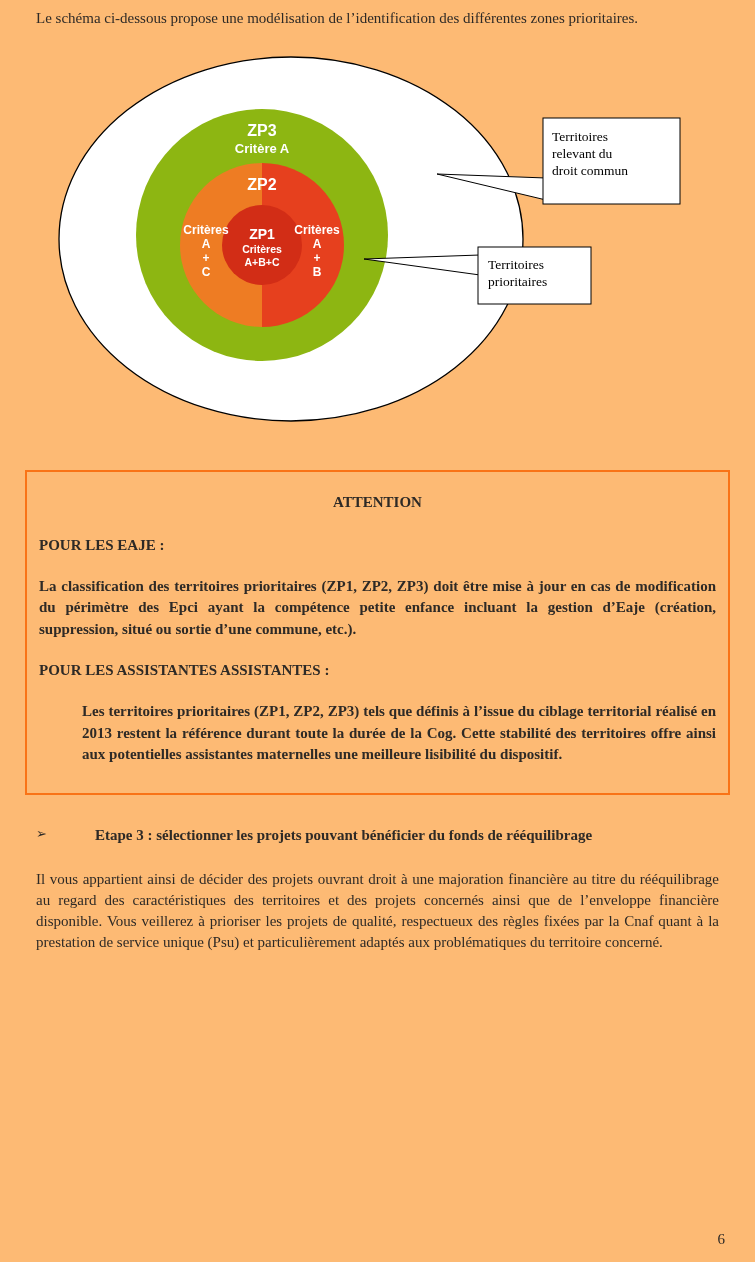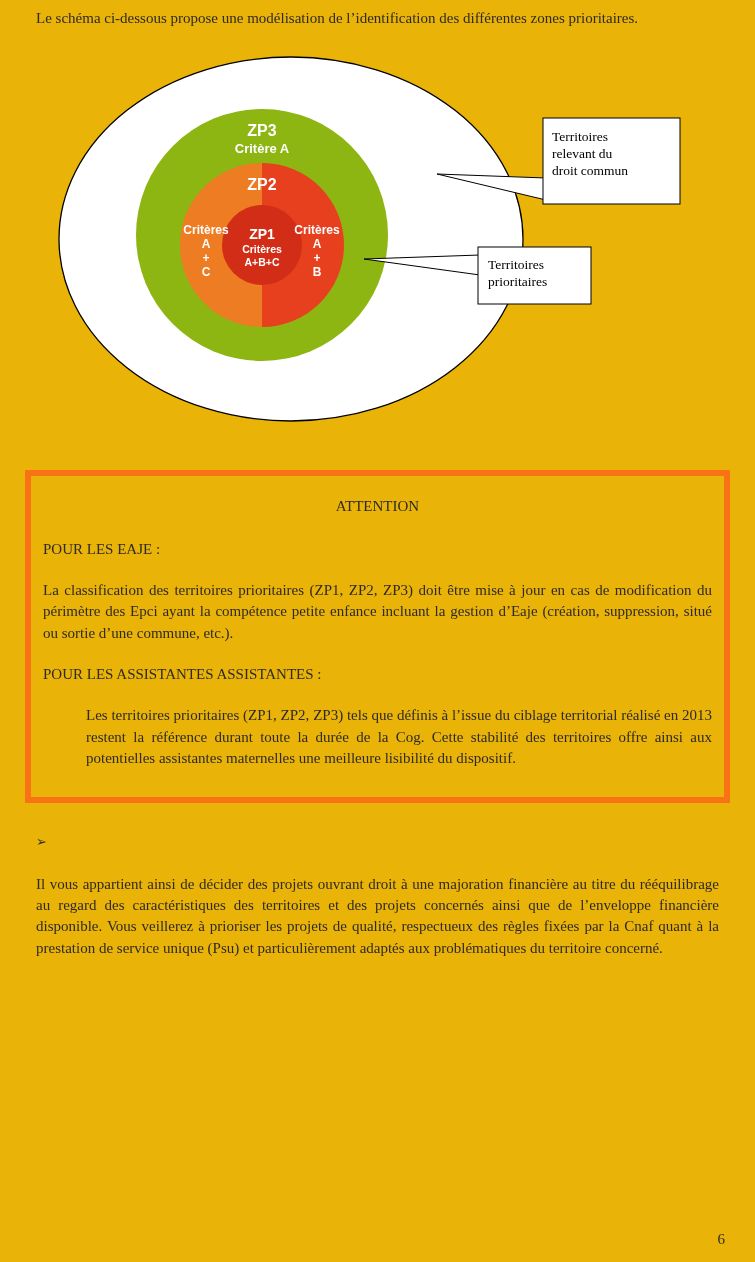--- a/index.html
+++ b/index.html
@@ -6,21 +6,21 @@
   .page {
     position: relative;
     width: 755px;
     height: 1262px;
     box-sizing: border-box;
     padding: 8px 36px 0 36px;
     font-family: "Liberation Serif", "DejaVu Serif", serif;
     font-size: 15px;
     line-height: 1.42;
     color: #2e2a26;
-    background: #eab308;
+    background: #fdba74;
     overflow: hidden;
   }
   p { margin: 0 0 16px 0; }
   .justify { text-align: justify; }
 
   .diagram {
     position: relative;
     width: 755px;
     margin: 22px 0 20px -36px;
   }
@@ -37,23 +37,23 @@
   .zp1 { font-size: 14px; }
   .sm  { font-size: 10.5px; }
   .svg-callout {
     font-family: "Liberation Serif", "DejaVu Serif", serif;
     font-size: 13.5px;
     fill: #000000;
   }
 
   .attention-box {
     margin: 0 -11px;
-    border: 6px solid #f97316;
+    border: 2px solid #f97316;
     padding: 20px 12px 28px 12px;
-    font-weight: normal;
+    font-weight: bold;
   }
   .attention-title { text-align: center; margin: 0 0 22px 0; }
   .attention-heading { margin: 0 0 20px 0; }
   .attention-text { margin: 0 0 20px 0; }
   .attention-text:last-child { margin-bottom: 0; margin-left: 43px; }
 
   .etape {
     display: flex;
     margin: 30px 0 22px 0;
     font-weight: bold;
@@ -124,19 +124,20 @@
   <div class="attention-box">
     <p class="attention-title">ATTENTION</p>
     <p class="attention-heading">POUR LES EAJE :</p>
     <p class="attention-text justify">La classification des territoires prioritaires (ZP1, ZP2, ZP3) doit être mise à jour en cas de modification du périmètre des Epci ayant la compétence petite enfance incluant la gestion d’Eaje (création, suppression, situé ou sortie d’une commune, etc.).</p>
     <p class="attention-heading">POUR LES ASSISTANTES ASSISTANTES :</p>
     <p class="attention-text justify">Les territoires prioritaires (ZP1, ZP2, ZP3) tels que définis à l’issue du ciblage territorial réalisé en 2013 restent la référence durant toute la durée de la Cog. Cette stabilité des territoires offre ainsi aux potentielles assistantes maternelles une meilleure lisibilité du dispositif.</p>
   </div>
 
   <div class="etape">
     <span class="bullet">➢</span>
+    <span>Etape 3 : sélectionner les projets pouvant bénéficier du fonds de rééquilibrage</span>
   </div>
 
   <p class="justify">Il vous appartient ainsi de décider des projets ouvrant droit à une majoration financière au titre du rééquilibrage au regard des caractéristiques des territoires et des projets concernés ainsi que de l’enveloppe financière disponible. Vous veillerez à prioriser les projets de qualité, respectueux des règles fixées par la Cnaf quant à la prestation de service unique (Psu) et particulièrement adaptés aux problématiques du territoire concerné.</p>
 
   <div class="page-number">6</div>
 
 </div>
 
 </body></html>

